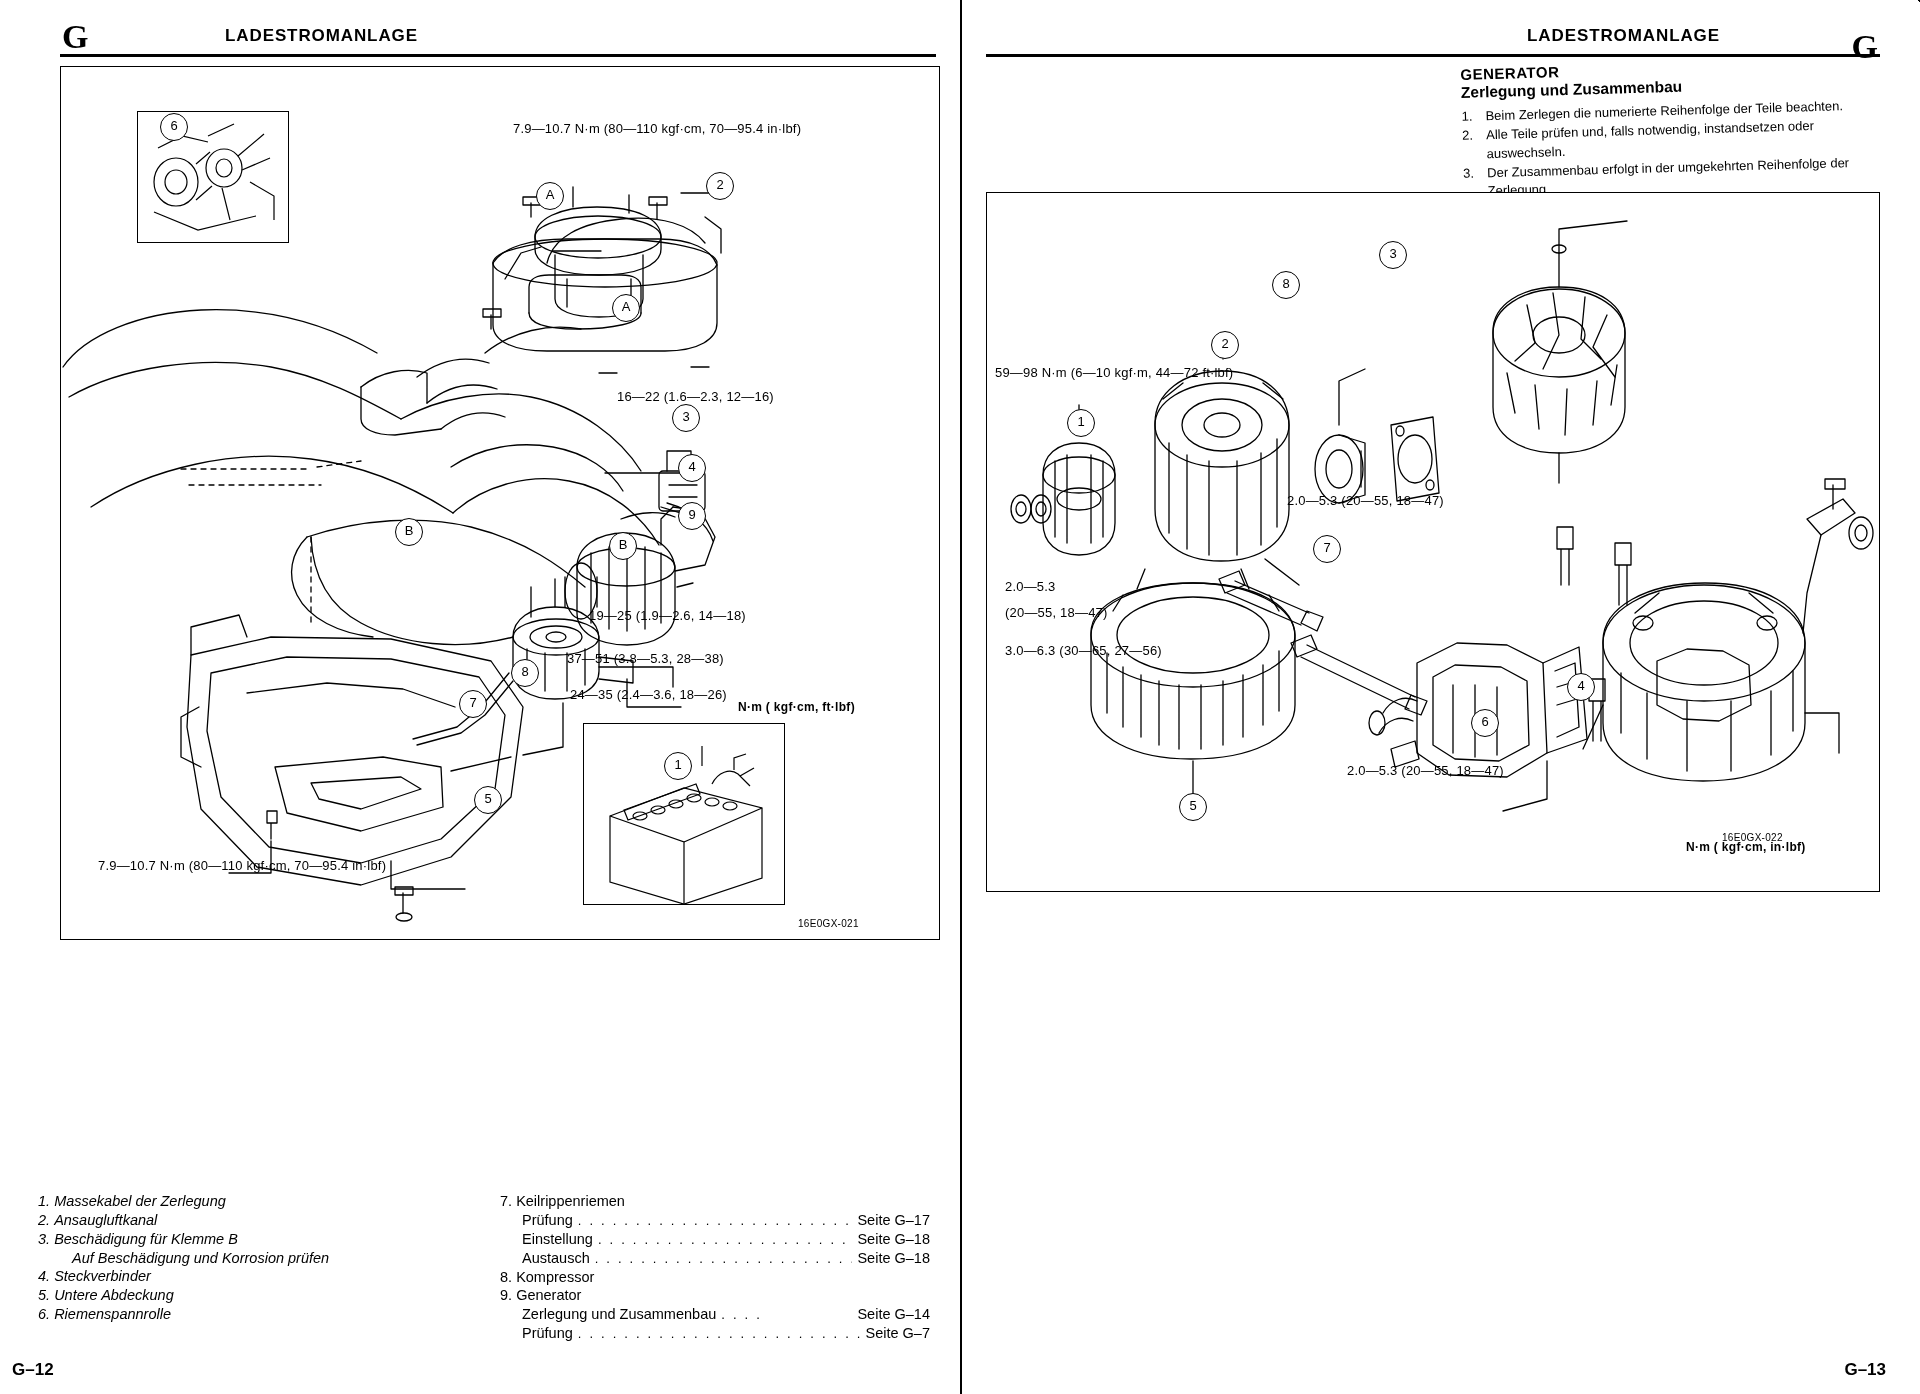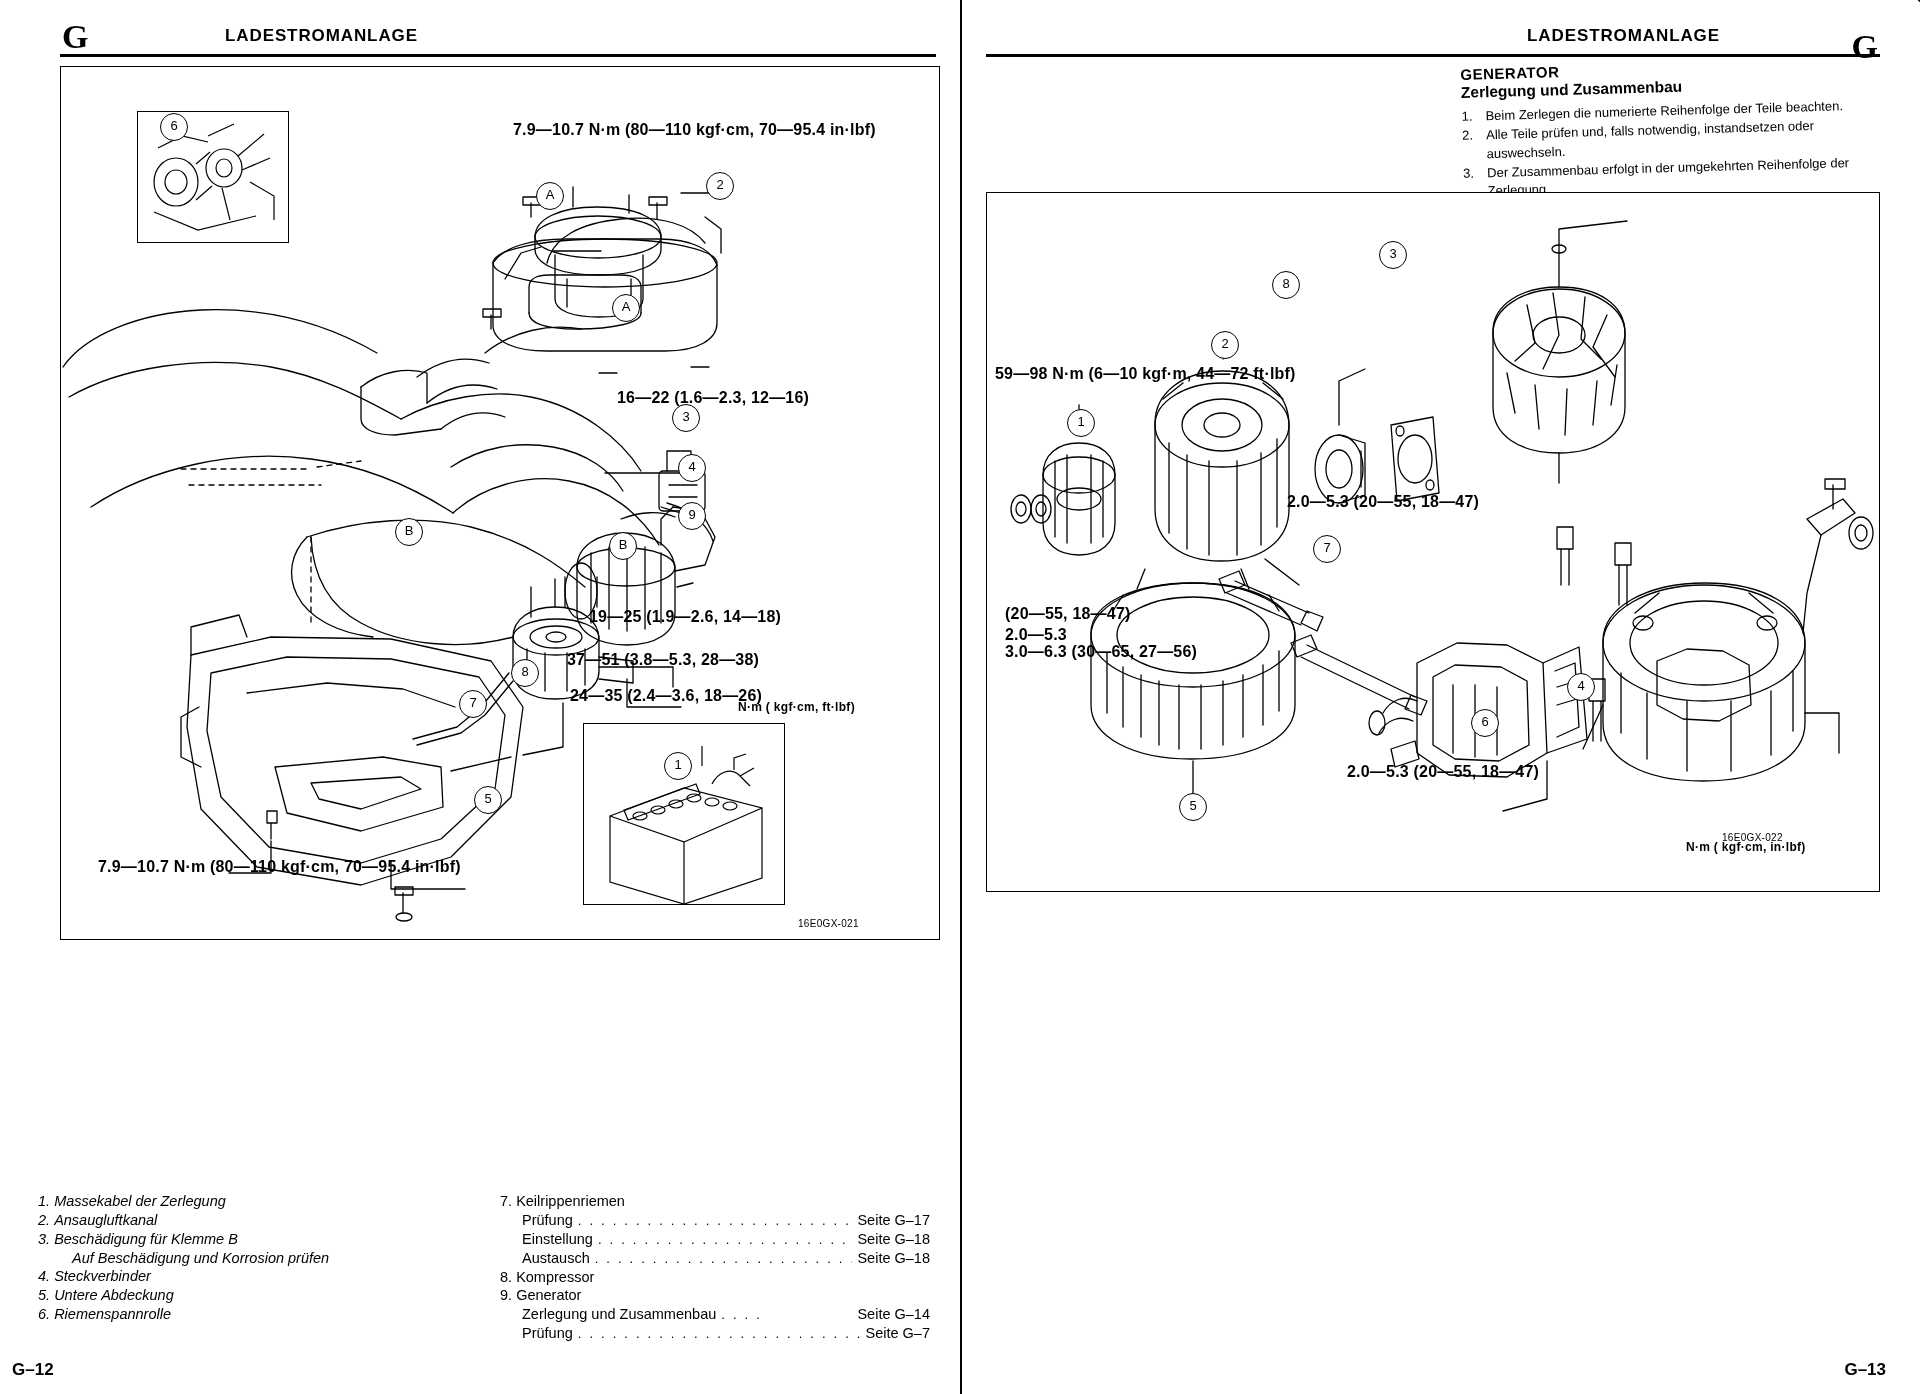--- a/index.html
+++ b/index.html
@@ -207,22 +207,22 @@
     border: 1.4px solid #000;
     border-radius: 50%;
     font-size: 13px;
     text-align: center;
     line-height: 24px;
     background: #fff;
     font-family: "Liberation Sans", sans-serif;
   }
   .torque {
     position: absolute;
-    font-size: 16px;
-    font-weight: bold;
+    font-size: 13px;
+    font-weight: normal;
     white-space: nowrap;
     letter-spacing: 0.2px;
   }
   .inset {
     position: absolute;
     border: 1.2px solid #000;
     background: #fff;
   }
   .corner-fold {
     position: absolute;
@@ -580,21 +580,21 @@
           <path d="M572,60 L572,36 L640,28"></path>
           <path d="M818,520 L852,520 L852,560"></path>
           <path d="M206,568 L206,602"></path>
           <path d="M560,568 L560,606 L516,618"></path>
           <path d="M616,512 L596,556"></path>
           <path d="M278,366 L312,392"></path>
         </g>
       </svg>
 
       <div class="torque" style="left:8px; top:172px;">59—98 N·m  (6—10 kgf·m, 44—72 ft·lbf)</div>
-      <div class="torque" style="left:18px; top:386px;margin-top:47px;">2.0—5.3</div>
+      <div class="torque" style="left:18px; top:386px;">2.0—5.3</div>
       <div class="torque" style="left:18px; top:412px;">(20—55, 18—47)</div>
       <div class="torque" style="left:18px; top:450px;">3.0—6.3  (30—65, 27—56)</div>
       <div class="torque" style="left:300px; top:300px;">2.0—5.3  (20—55, 18—47)</div>
       <div class="torque" style="left:360px; top:570px;">2.0—5.3  (20—55, 18—47)</div>
 
       <div class="callout" style="left:80px; top:216px;">1</div>
       <div class="callout" style="left:224px; top:138px;">2</div>
       <div class="callout" style="left:392px; top:48px;">3</div>
       <div class="callout" style="left:285px; top:78px;">8</div>
       <div class="callout" style="left:580px; top:480px;">4</div>

